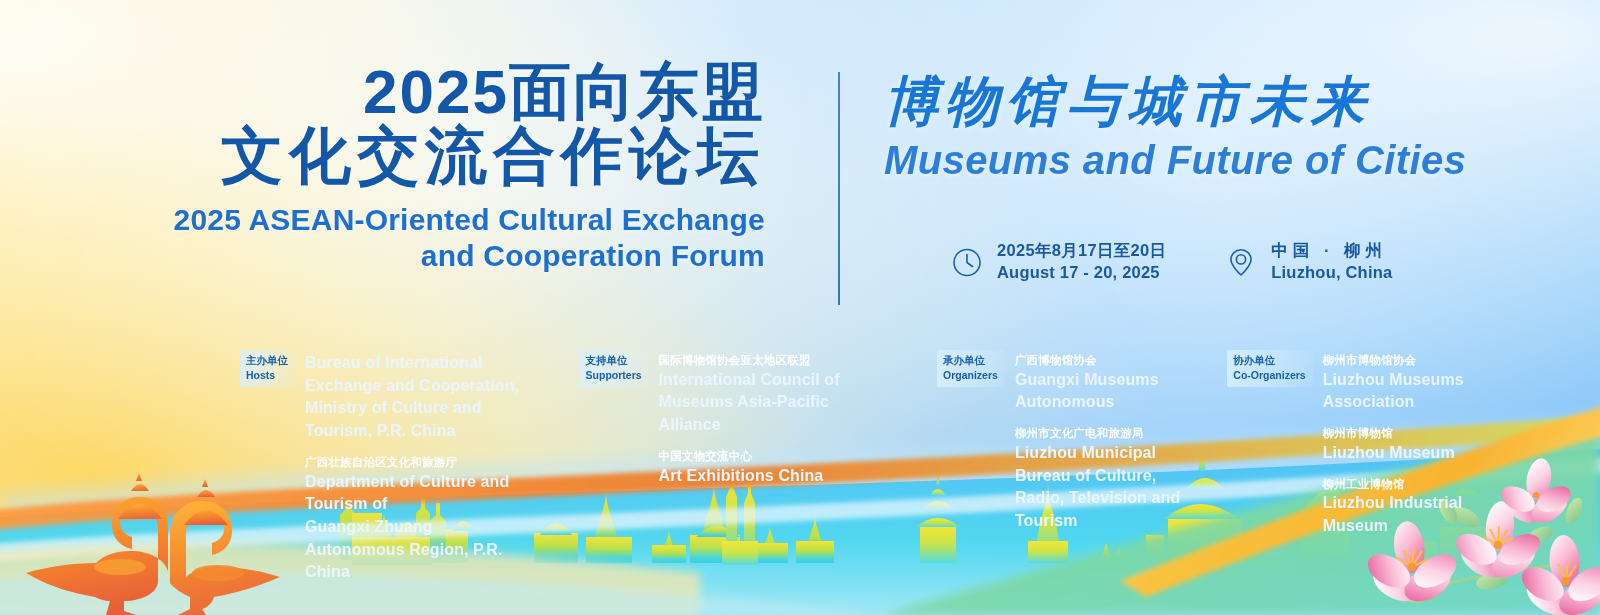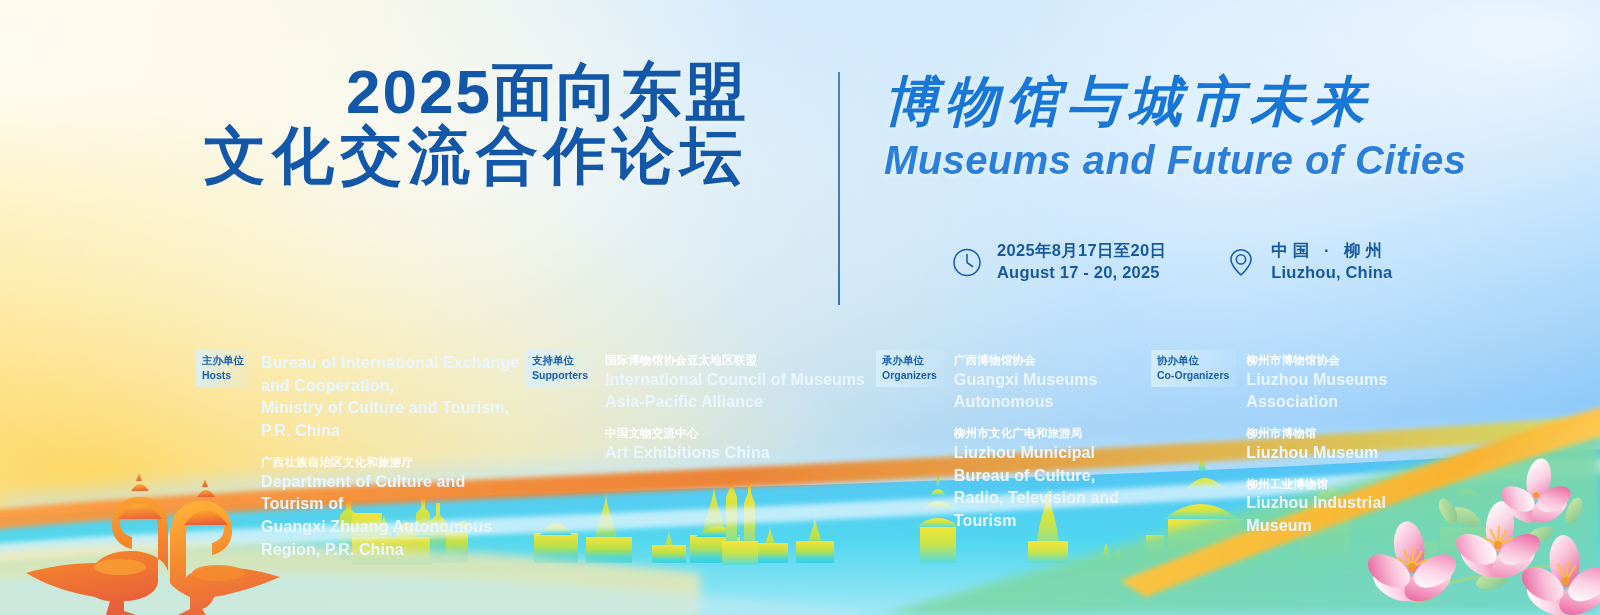--- a/index.html
+++ b/index.html
@@ -23,21 +23,21 @@
   .sheen-a{left:-10%;top:-30%;width:80%;height:120%;
     background:radial-gradient(closest-side, rgba(255,255,255,0.55), rgba(255,255,255,0));}
   .sheen-b{right:-5%;top:-40%;width:60%;height:130%;
     background:radial-gradient(closest-side, rgba(255,255,255,0.45), rgba(255,255,255,0));}
 
   
   .scene{position:absolute;left:0;bottom:0;width:1600px;height:230px;overflow:hidden;}
   .scene svg{display:block;}
 
   
-  .head-left{position:absolute;left:0;top:60px;width:790px;text-align:right;}
+  .head-left{position:absolute;left:17px;top:60px;width:790px;text-align:right;}
   .cn-title{
     color:#1257a8;font-weight:bold;font-size:62px;line-height:1.03;
     letter-spacing:2px;white-space:nowrap;padding-right:42px;
     text-shadow:0 2px 5px rgba(255,255,255,0.45);
   }
   .cn-title .line2{letter-spacing:6px;}
   .en-title{
     margin-top:14px;padding-right:42px;
     color:#1d6fd0;font-weight:bold;font-size:30px;line-height:1.22;
     letter-spacing:.2px;
@@ -63,21 +63,21 @@
   .meta{position:absolute;left:950px;top:240px;display:flex;gap:58px;align-items:center;}
   .meta-item{display:flex;align-items:center;gap:13px;}
   .meta-ic{width:34px;height:34px;flex:0 0 34px;}
   .meta-tx{color:#18599f;font-weight:bold;line-height:1.32;}
   .meta-tx .l1{font-size:16.5px;letter-spacing:.3px;}
   .meta-tx .l2{font-size:16.5px;letter-spacing:.2px;}
   .meta-tx .sp{letter-spacing:5px;}
 
   
   .orgs{position:absolute;left:196px;top:350px;width:1300px;display:flex;}
-  .org-col{display:flex;align-items:flex-start;gap:10px;}
+  .org-col{display:flex;align-items:flex-start;gap:10px;margin-left:44px;}
   .c1{width:330px;}
   .c2{width:350px;}
   .c3{width:275px;}
   .c4{width:300px;}
   .badge{
     flex:0 0 auto;color:#1a5fae;font-weight:bold;font-size:10.5px;line-height:1.42;
     padding:3px 7px 4px 6px;border-radius:2px;white-space:nowrap;
     background:linear-gradient(90deg, rgba(216,240,252,.85), rgba(216,240,252,.12));
   }
   .org-list{padding-top:2px;}
@@ -339,20 +339,24 @@
         <ellipse cx="1574" cy="126" rx="7" ry="14" fill="url(#gLeaf)" transform="rotate(22 1574 126)"></ellipse>
       </g>
     </svg>
   </div>
 
   <div class="head-left">
     <div class="cn-title">
       <div class="line1">2025面向东盟</div>
       <div class="line2">文化交流合作论坛</div>
     </div>
+    <div class="en-title">
+      <div>2025 ASEAN-Oriented Cultural Exchange</div>
+      <div>and Cooperation Forum</div>
+    </div>
   </div>
 
   <div class="divider"></div>
 
   <div class="head-right">
     <div class="cn-theme">博物馆与城市未来</div>
     <div class="en-theme">Museums and Future of Cities</div>
   </div>
 
   <div class="meta">

